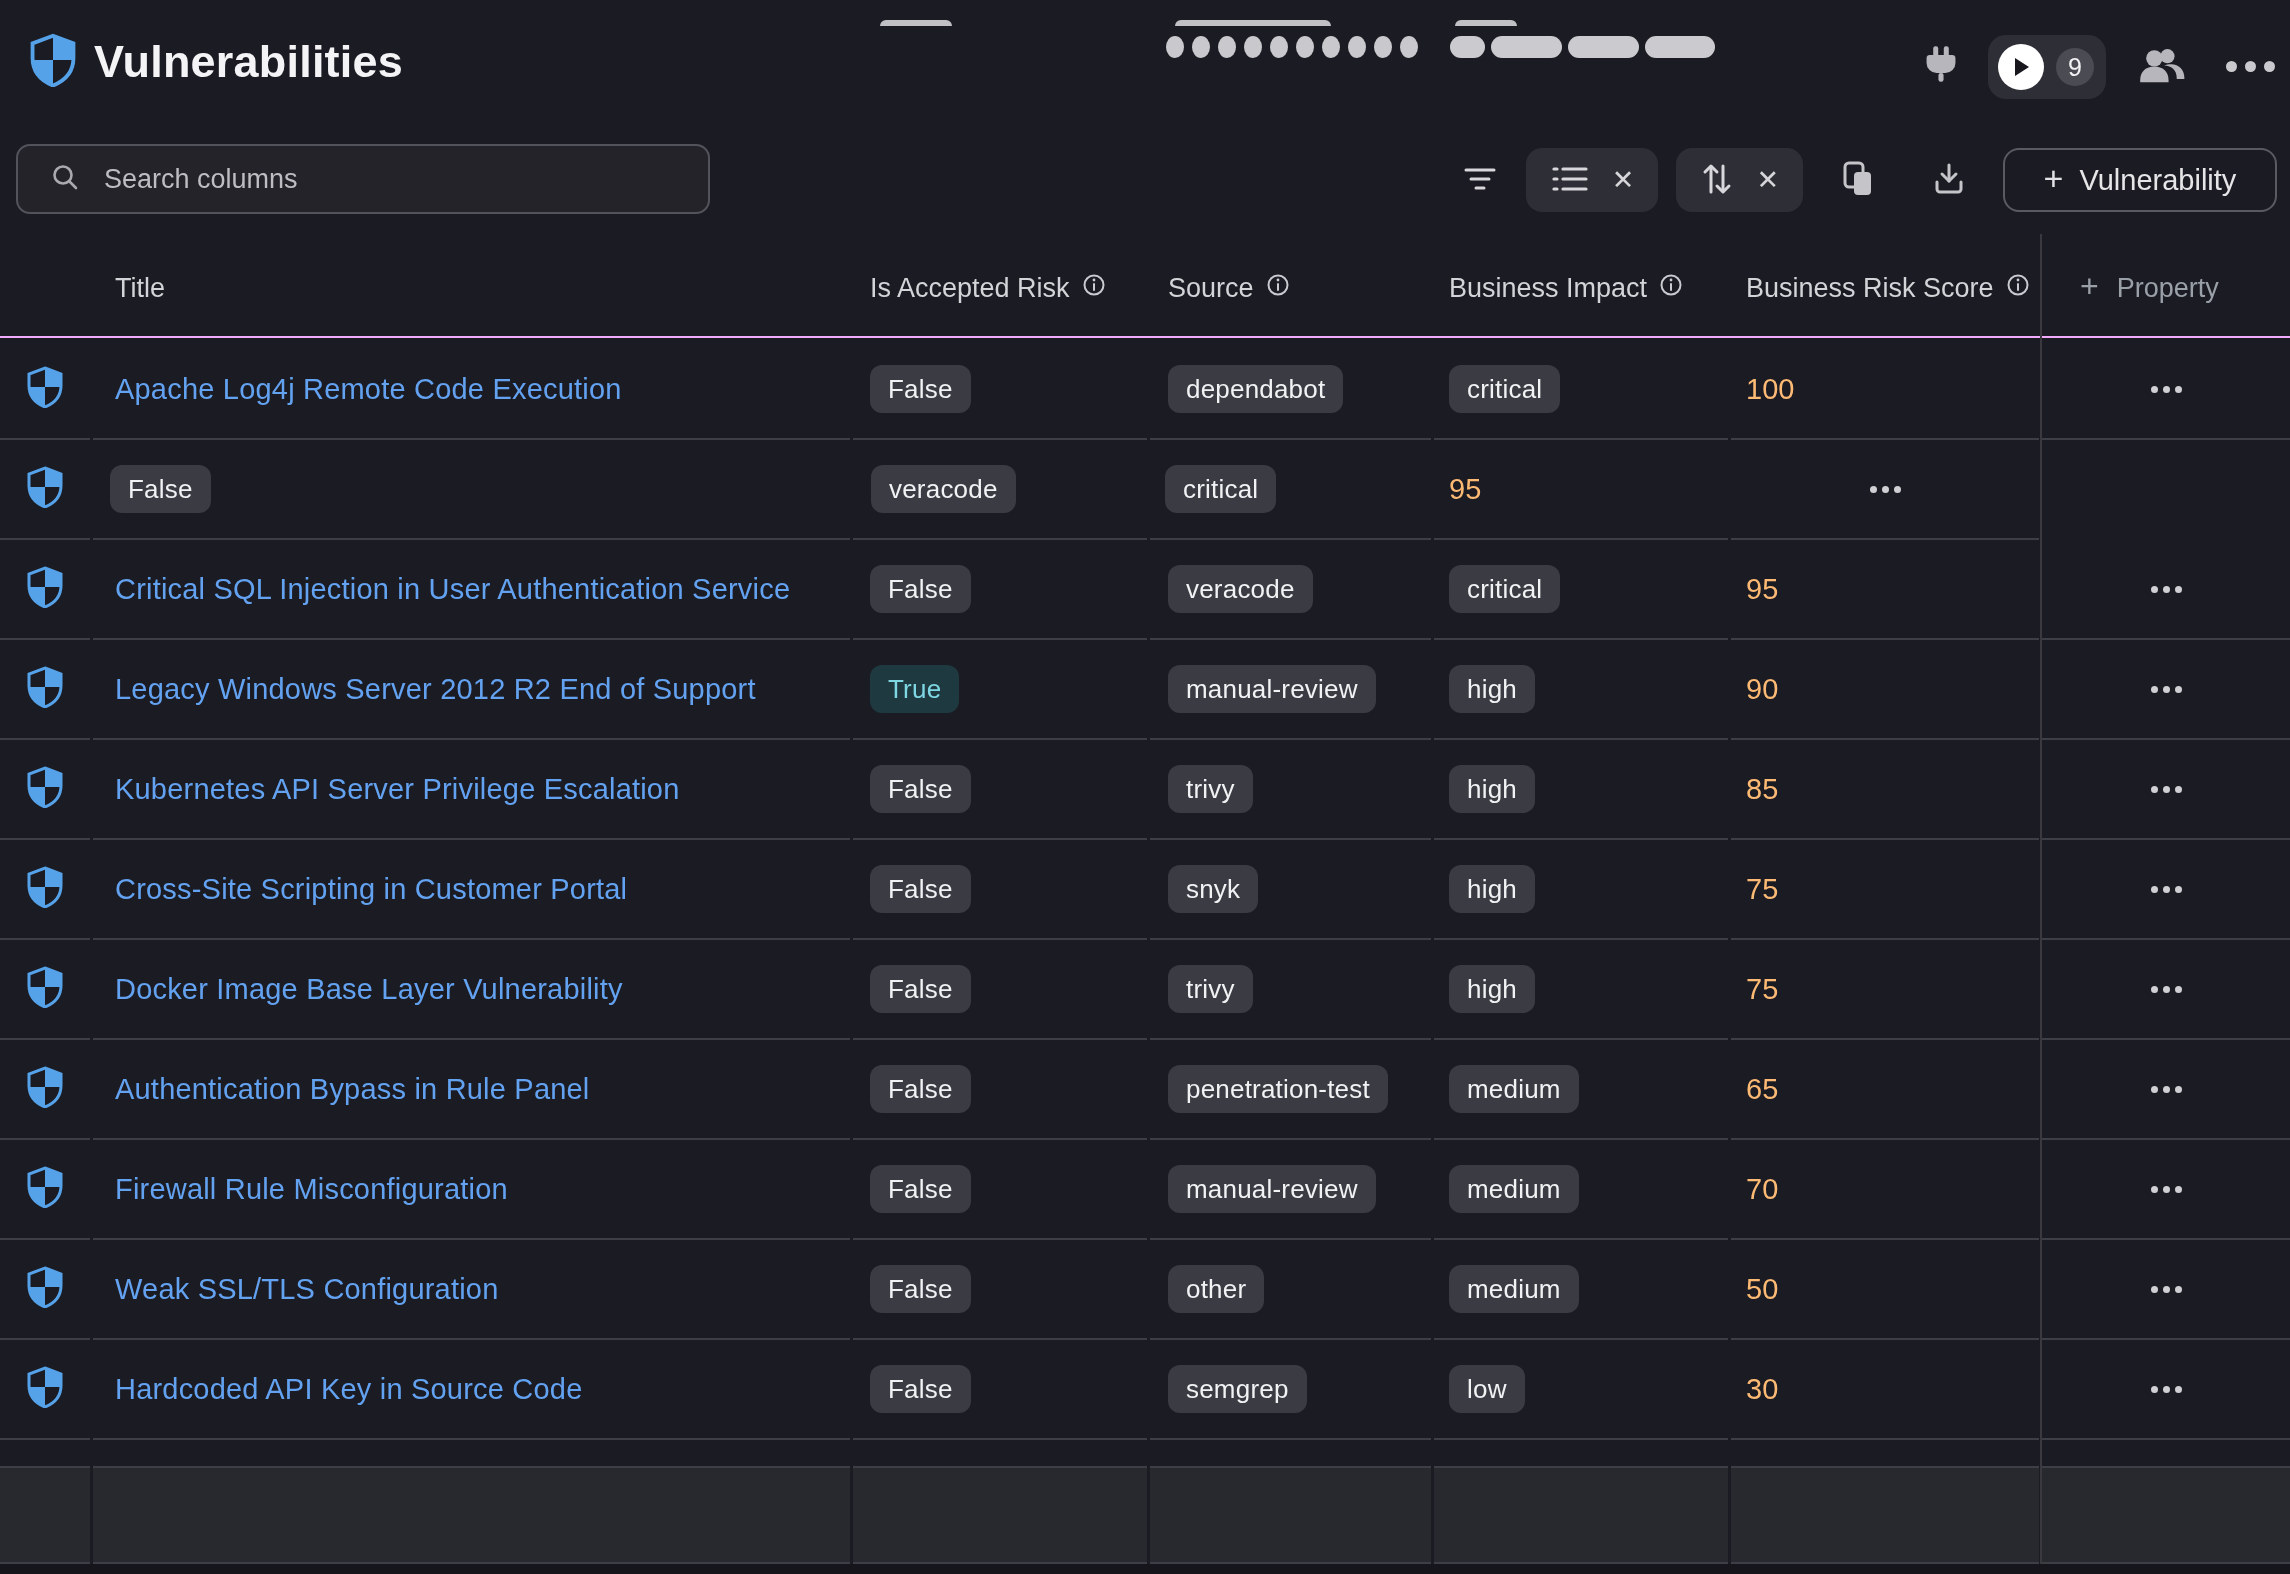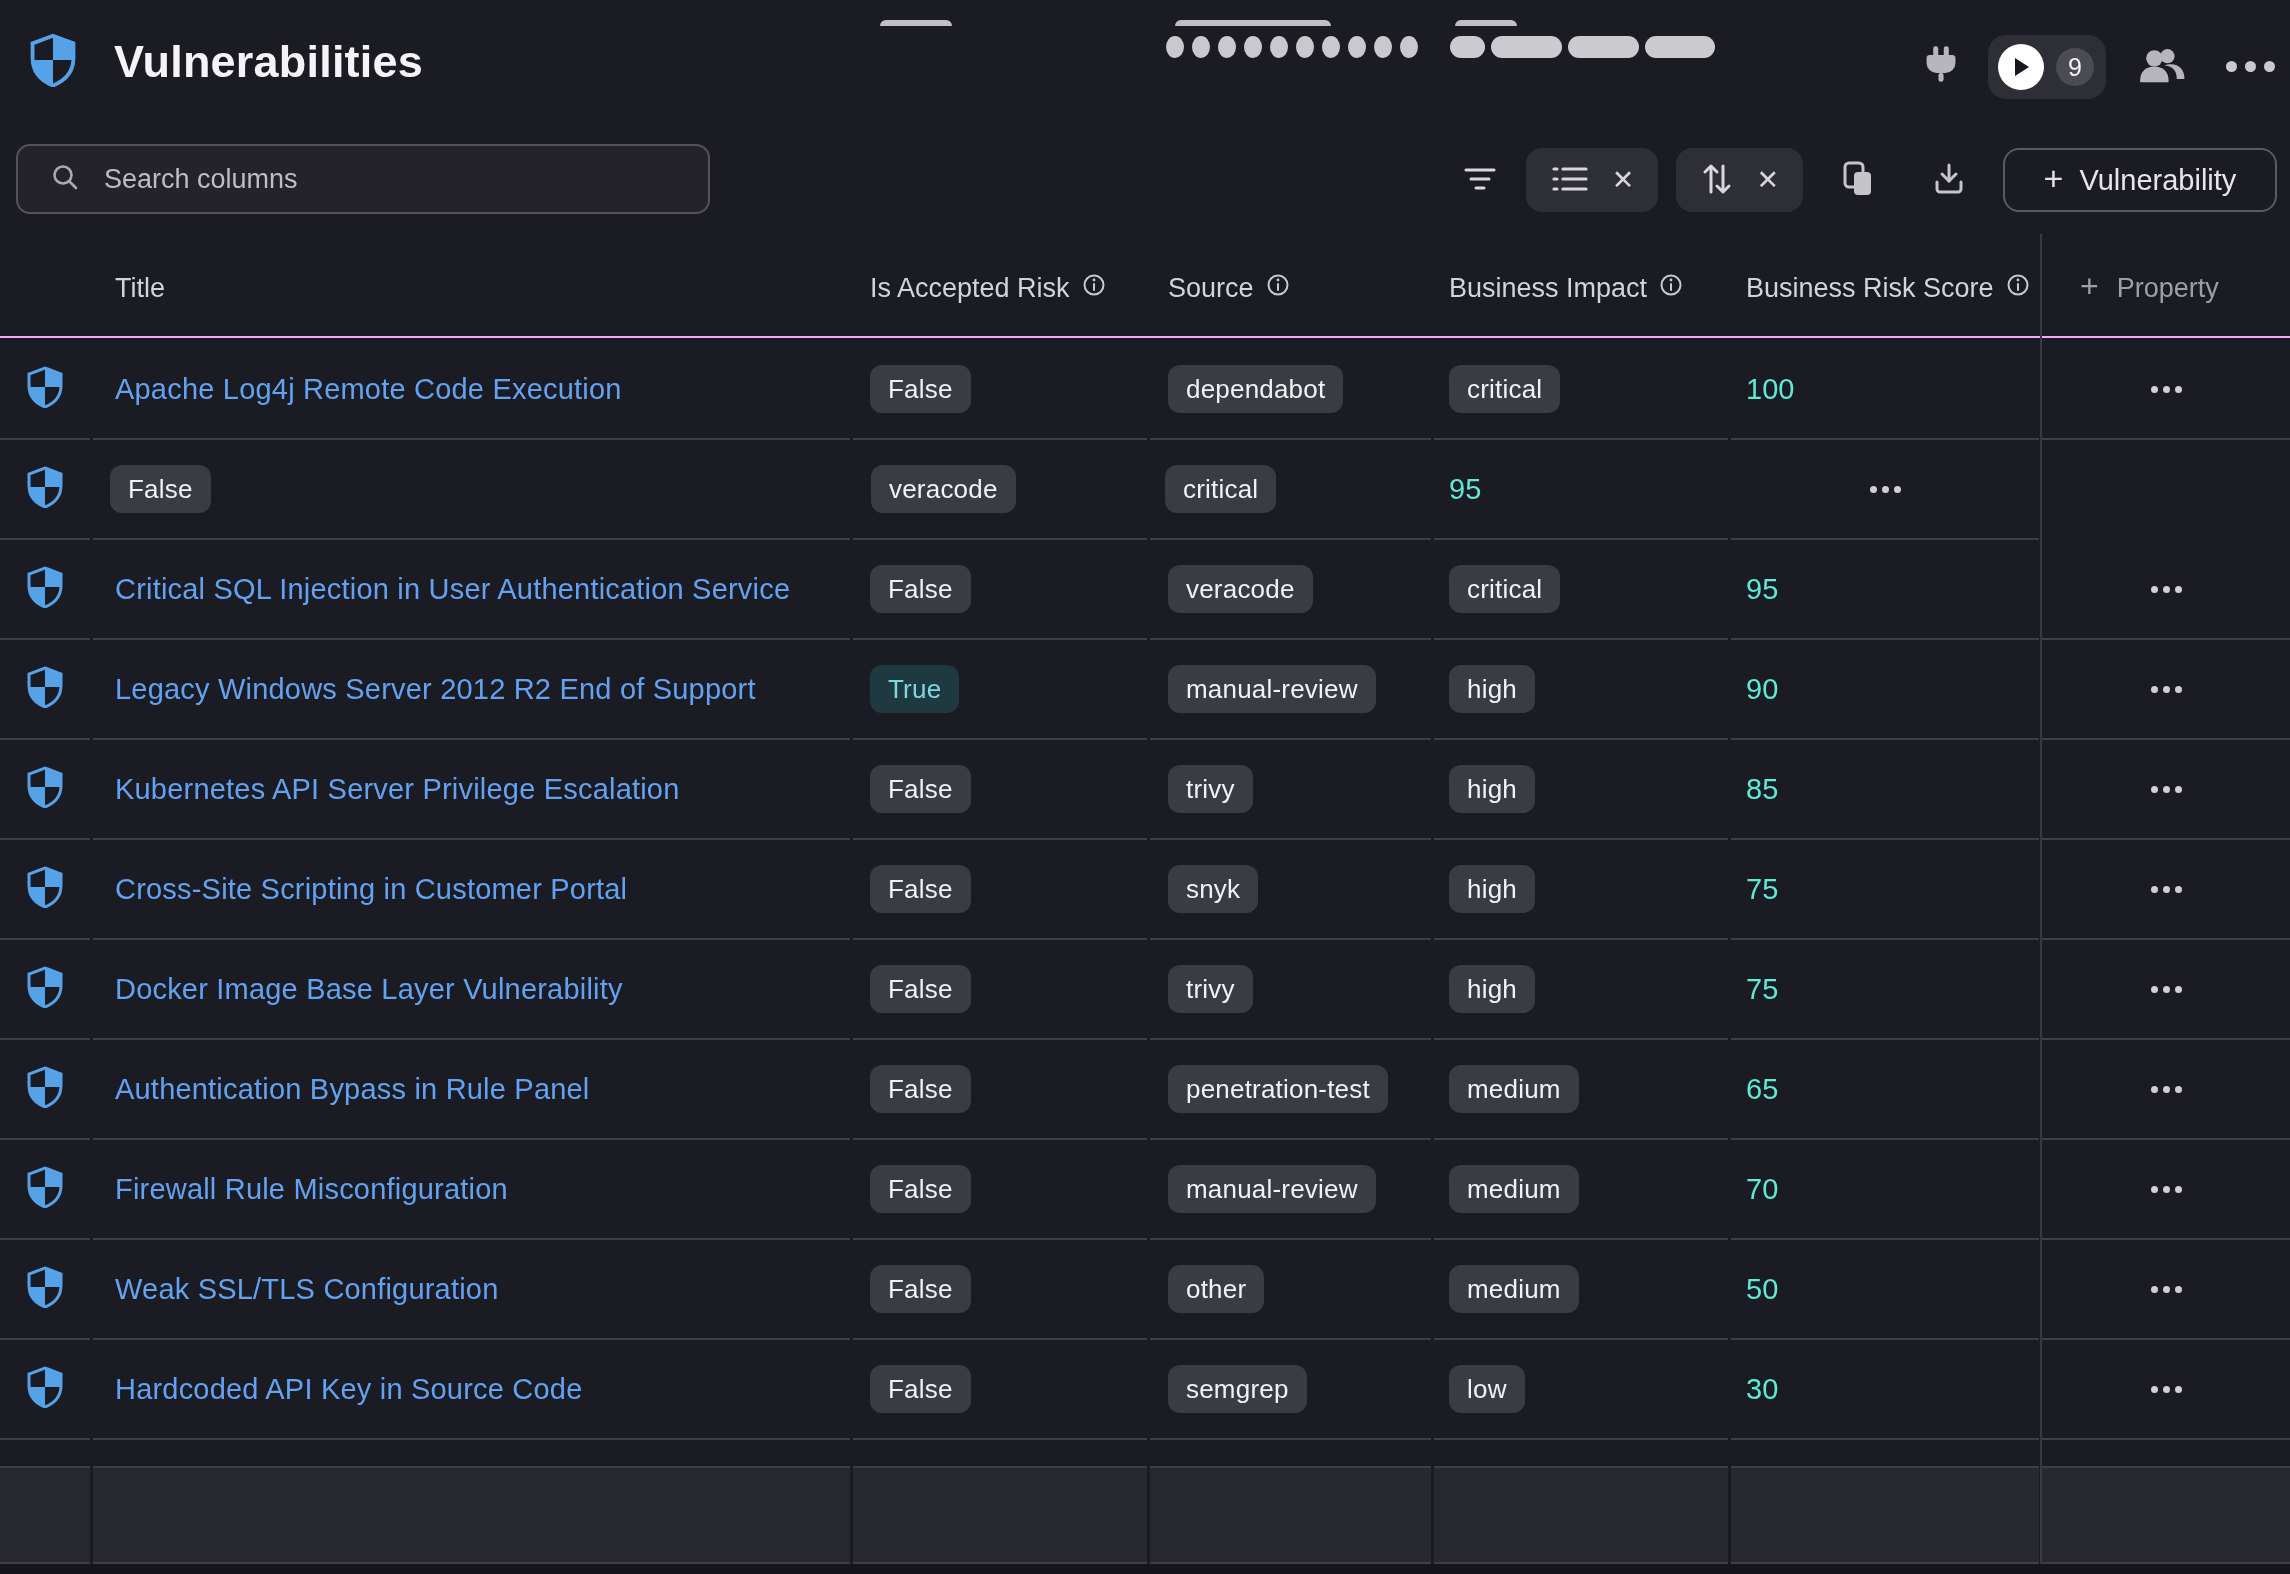--- a/index.html
+++ b/index.html
@@ -4,21 +4,21 @@
 <style>
   html,body { margin:0; padding:0; background:#0e0e13; }
   * { box-sizing:border-box; }
   .app {
     position:relative; width:2290px; height:1574px;
     background:#1b1b23; overflow:hidden;
     font-family:"Liberation Sans","DejaVu Sans",sans-serif;
     color:#ececef;
   }
   
-  .title-group { position:absolute; left:30px; top:33px; display:flex; align-items:center; gap:38px; }
+  .title-group { position:absolute; left:30px; top:33px; display:flex; align-items:center; gap:18px; }
   .app-title { font-size:45px; font-weight:700; color:#f4f4f6; letter-spacing:.2px; }
   .icon-btn { background:none; border:none; padding:0; cursor:pointer; display:flex; align-items:center; justify-content:center; }
   .plug-btn { position:absolute; left:1922px; top:44px; }
   .run-chip { position:absolute; left:1988px; top:35px; width:118px; height:64px;
     background:#2e2e36; border:none; border-radius:18px; display:flex; align-items:center; gap:12px; padding:0 10px; cursor:pointer; }
   .run-play { width:46px; height:46px; border-radius:50%; background:#ffffff; display:flex; align-items:center; justify-content:center; flex:0 0 auto; }
   .run-count { min-width:38px; height:38px; border-radius:19px; background:#4b4b53; color:#f2f2f4;
     font-size:25px; display:flex; align-items:center; justify-content:center; }
   .people-btn { position:absolute; left:2138px; top:46px; }
   .more-btn { position:absolute; left:2222px; top:52px; width:56px; height:28px; }
@@ -60,21 +60,21 @@
   .c-icon { justify-content:center; }
   .c-title { padding-left:22px; }
   .c-a { padding-left:17px; }
   .c-b { padding-left:18px; }
   .c-c { padding-left:15px; }
   .c-prop { justify-content:center; }
   .title-link { color:#63a2f1; font-size:29px; font-weight:500; letter-spacing:.2px; text-decoration:none; cursor:pointer; }
   .badge { height:48px; display:inline-flex; align-items:center; padding:0 18px; border-radius:12px;
     background:#3b3b43; color:#f1f2f4; font-size:26px; letter-spacing:.2px; }
   .badge.true { background:#1e3a40; color:#7ed7e3; }
-  .score { font-size:29px; color:#5eead4; }
+  .score { font-size:29px; color:#fdba74; }
   .row-more { background:none; border:none; cursor:pointer; display:flex; gap:5px; padding:14px 18px; }
   .row-more i { width:7px; height:7px; border-radius:50%; background:#cfcfd4; }
   
   .stub-row { position:absolute; left:0; top:1440px; width:2290px; height:28px; }
   .stub-row .cell { border-bottom:2px solid #3e3e46; }
   .sliver { position:absolute; top:20px; height:6px; border-radius:6px 6px 0 0; background:#c0c0c5; }
   .sliver.s1 { left:880px; width:72px; }
   .sliver.s2 { left:1175px; width:156px; }
   .sliver.s3 { left:1455px; width:62px; }
   .tfoot { position:absolute; left:0; top:1468px; width:2290px; height:96px; }

